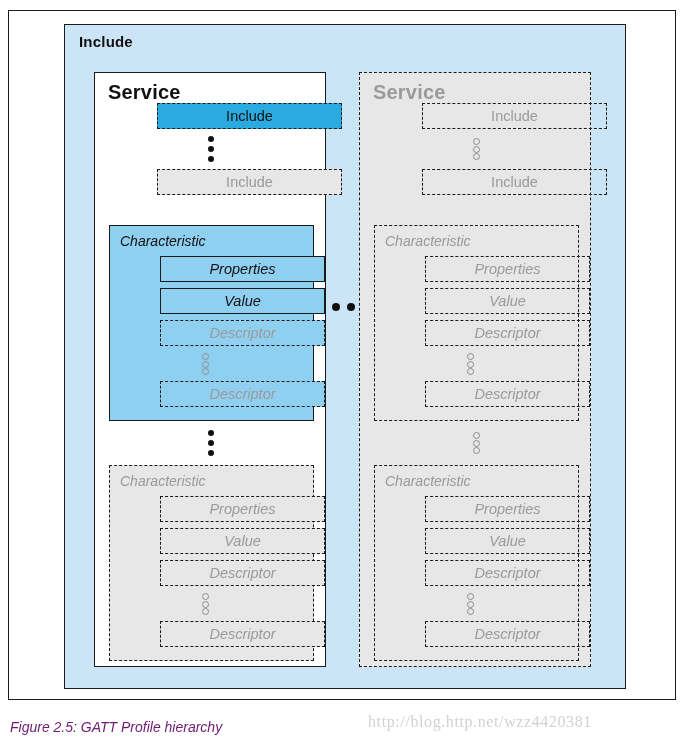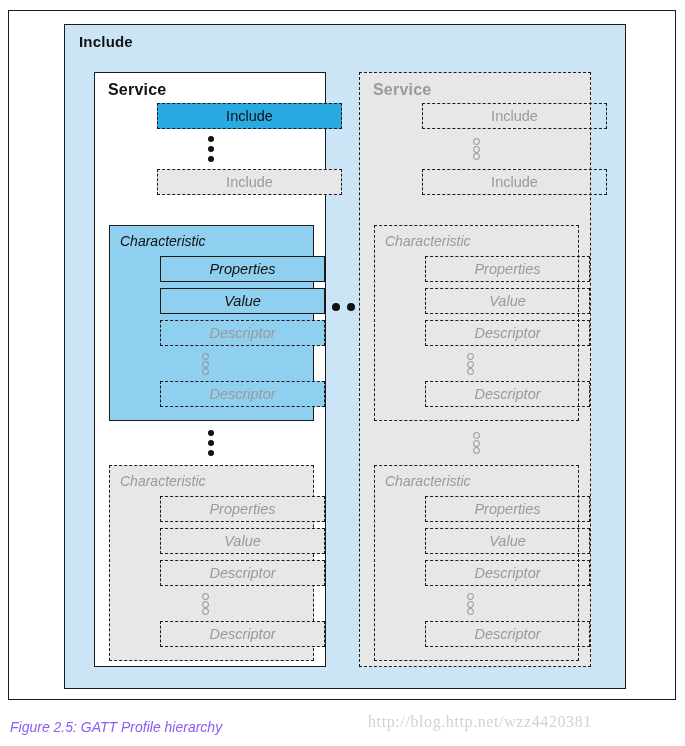--- a/index.html
+++ b/index.html
@@ -63,21 +63,21 @@
   }
   #service-ghost {
     left: 294px;
     background: #e7e7e7;
     border: 1.8px dashed #1a1a1a;
   }
   .service-title {
     position: absolute;
     left: 13px;
     top: 8px;
-    font-size: 16px;
+    font-size: 20px;
     font-weight: bold;
     letter-spacing: .2px;
   }
   #service-active .service-title { color: #111111; }
   #service-ghost .service-title { color: #9a9a9a; }
 
   
   .blk {
     position: absolute;
     box-sizing: border-box;
@@ -182,21 +182,21 @@
     background: #111111;
   }
 
   
   #caption {
     position: absolute;
     left: 10px;
     top: 719px;
     font-size: 14px;
     font-style: italic;
-    color: #8b5cf6;
+    color: #701a75;
     font-family: "Liberation Sans", sans-serif;
   }
   #watermark {
     position: absolute;
     left: 368px;
     top: 713px;
     font-size: 16px;
     letter-spacing: .6px;
     color: #d2d2d2;
     font-family: "Liberation Serif", serif;

